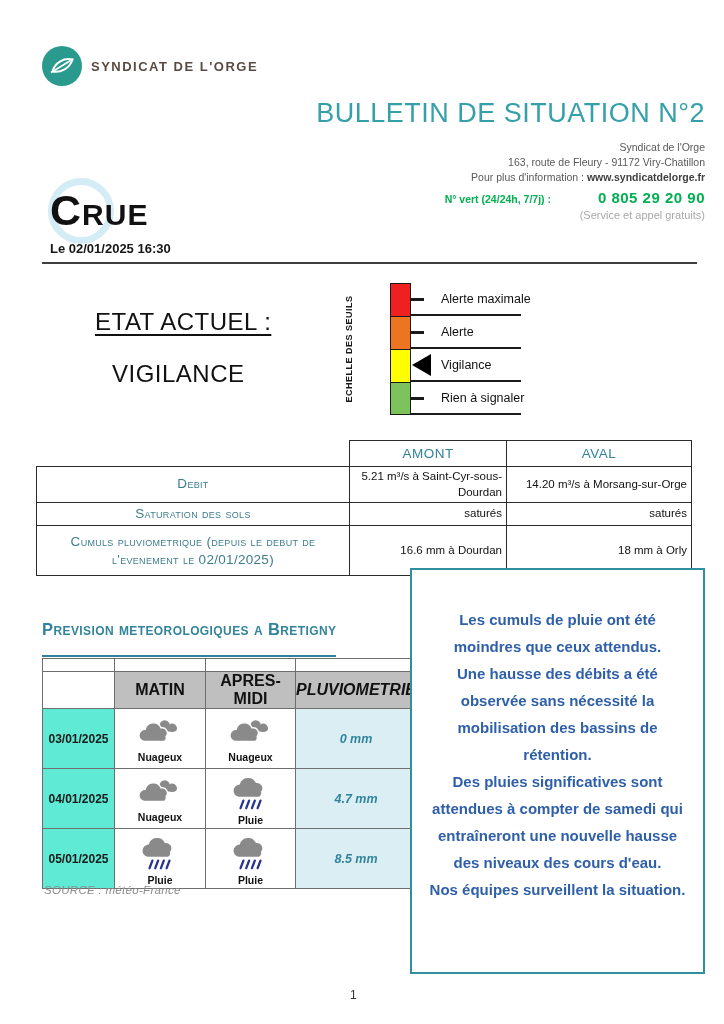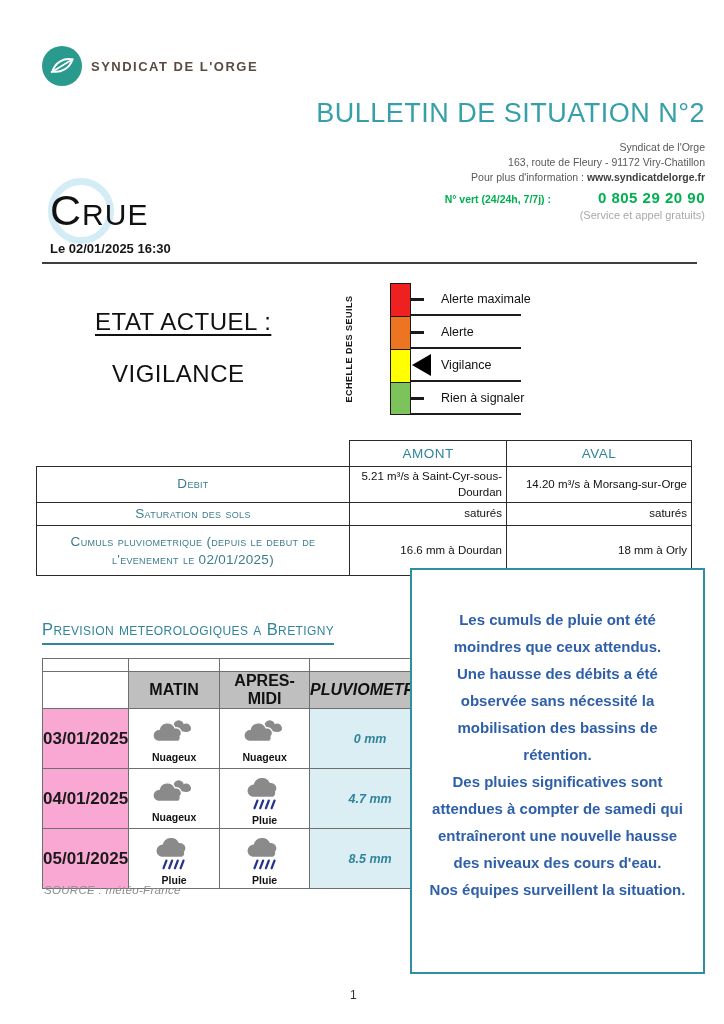--- a/index.html
+++ b/index.html
@@ -13,21 +13,21 @@
   
   .doc-title { position:absolute; top:98px; right:19px; font-size:27px; color:#35a0aa; letter-spacing:0.5px; white-space:nowrap; }
   .addr { position:absolute; top:140px; right:19px; text-align:right; font-size:10.5px; line-height:1.45; color:#595959; }
   .addr .site { font-weight:bold; color:#3f3f3f; }
   .addr .green-line { color:#00b050; font-weight:bold; font-size:10.5px; margin-top:1px; }
   .addr .green-num { font-size:15px; letter-spacing:0.5px;margin-left:44px; }
   .addr .note { color:#a8a8a8; font-size:11px; }
 
   
   .ring { position:absolute; left:48px; top:178px; width:66px; height:66px; border:7px solid #c5e6f2; border-radius:50%; opacity:0.75; }
-  .crue { position:absolute; left:50px; top:186px; font-variant:small-caps; font-size:43px; font-weight:400; color:#111; letter-spacing:1px; }
+  .crue { position:absolute; left:50px; top:186px; font-variant:small-caps; font-size:43px; font-weight:700; color:#111; letter-spacing:1px; }
   .crue-date { position:absolute; left:50px; top:241px; font-size:13px; font-weight:bold; color:#161616; }
   .hr1 { position:absolute; left:42px; top:262px; width:655px; height:2px; background:#3f3f3f; }
 
   
   .etat { position:absolute; left:95px; top:308px; font-size:24px; font-weight:500; color:#111; text-decoration:underline; text-underline-offset:4px; letter-spacing:0.5px; }
   .vigilance { position:absolute; left:112px; top:360px; font-size:24px; font-weight:500; color:#111; letter-spacing:0.5px; }
 
   
   .scale-axis { position:absolute; left:330px; top:283px; width:132px; height:132px; display:flex; align-items:center; justify-content:center; transform:rotate(-90deg); transform-origin:center; font-size:9px; font-weight:bold; letter-spacing:0.5px; color:#1a1a1a; pointer-events:none; }
   .scale-axis span { transform:translateY(-47px); }
@@ -45,29 +45,29 @@
   .sit-table td { border:1px solid #2b2b2b; padding:2px 4px; vertical-align:middle; }
   .sit-table td.noborder { border:none; }
   .sit-table .th { color:#31849b; font-size:13.5px; text-align:center; letter-spacing:0.5px; height:26px; }
   .sit-table .lbl { color:#3e7d8e; font-size:13.5px; font-variant:small-caps; text-align:center; letter-spacing:0.3px; line-height:1.35; }
   .sit-table .val { font-size:11.5px; color:#111; text-align:right; line-height:1.35; }
   .row-debit { height:34px; }
   .row-sat { height:21px; }
   .row-cum { height:50px; }
 
   
-  .prev-head { position:absolute; left:42px; top:620px; font-variant:small-caps; font-size:16.5px; color:#31849b; letter-spacing:0.4px; border-bottom:2px solid #31849b; padding-bottom:4px; }
+  .prev-head { position:absolute; left:42px; top:620px; font-variant:small-caps; font-size:16.5px; color:#31849b; letter-spacing:0.4px; border-bottom:2px solid #31849b; padding-bottom:16px;font-weight:bold; }
   .wx-table { position:absolute; left:42px; top:658px; border-collapse:collapse; table-layout:fixed; }
   .wx-table td { border:1px solid #6f6f6f; vertical-align:middle; text-align:center; }
   .wx-spacer td { height:13px; background:#fff; }
   .wx-head td { height:26px; background:#bfbfbf; font-size:16px; font-weight:bold; color:#111; }
   .wx-head td.blank { background:#fff; }
   .wx-head td.pluvio-h { font-style:italic; }
   .wx-row td { height:60px; }
-  .wx-date { background:#f9a8d4; font-weight:bold; font-size:17px; }
+  .wx-date { background:#5eead4; font-weight:bold; font-size:12px; }
   .wx-cell { background:#fff; padding-top:3px; }
   .wx-cell .wx-lab { font-size:10.5px; font-weight:bold; color:#111; margin-top:-2px; }
   .wx-pluvio { background:#daeef3; color:#31849b; font-weight:bold; font-style:italic; font-size:12.5px; }
   .wx-source { position:absolute; left:44px; top:884px; font-size:11.5px; font-style:italic; color:#8c8c8c; letter-spacing:0.3px; }
 
   
   .info-box { position:absolute; left:410px; top:568px; width:295px; height:406px; border:2px solid #2e8f9e; background:#fff; padding:36px 14px 0 14px; }
   .info-box p { color:#2e5fa8; font-weight:bold; font-size:15px; line-height:1.8; text-align:center; }
 
   .page-num { position:absolute; left:350px; top:988px; font-size:12px; color:#333; }

